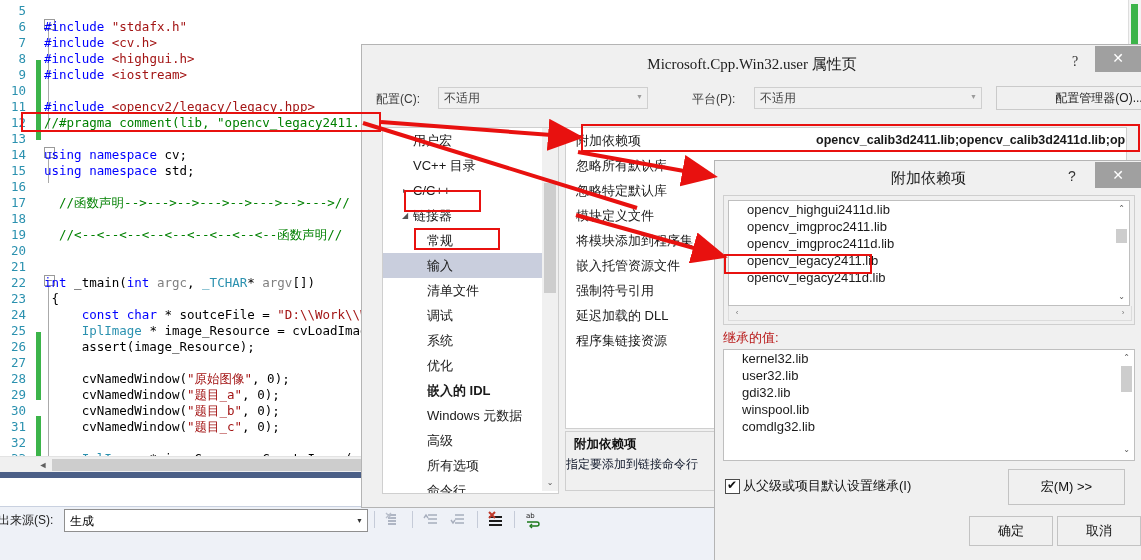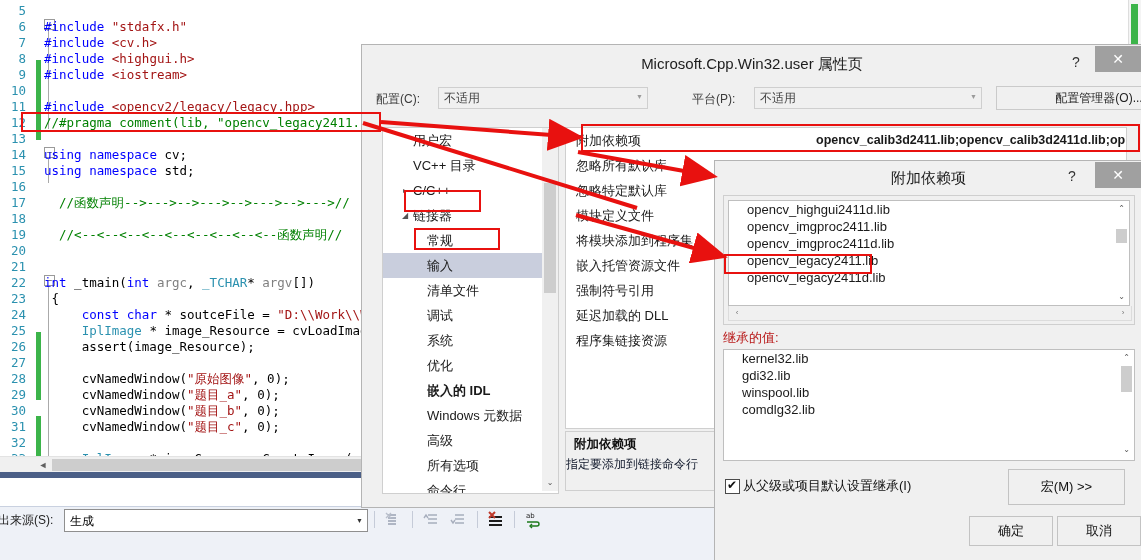--- a/index.html
+++ b/index.html
@@ -50,21 +50,21 @@
   #outlabel{position:absolute;left:-2px;top:5px;font-size:12px;color:#1e1e1e;}
   #outsel{position:absolute;left:64px;top:2px;width:302px;height:21px;background:#fff;border:1px solid #8f8f8f;}
   #outsel .val{position:absolute;left:5px;top:3px;font-size:12px;color:#000;}
   #outsel .arr{position:absolute;right:4px;top:7px;font-size:7px;color:#333;}
   #outtools{position:absolute;left:372px;top:2px;height:24px;}
   .otb{display:inline-block;width:21px;height:21px;margin-right:3px;vertical-align:top;position:relative;}
   .otsep{display:inline-block;width:1px;height:17px;background:#c5cbd8;margin:2px 4px 0 2px;vertical-align:top;}
   #outbody{position:absolute;left:0;top:28px;width:1141px;height:26px;background:#eef1f7;}
   
   #dlg1{position:absolute;left:361px;top:44px;width:780px;height:462px;background:#f0f0f0;border:1px solid #b4b4b4;}
-  #dlg1 .tbar{position:absolute;left:0;top:0;width:720px;height:38px;background:#f0f0f0;}
+  #dlg1 .tbar{position:absolute;left:0;top:0;width:720px;height:38px;background:#f0f0f0;font-family:Liberation Serif, serif;}
   #dlg1 .title{position:absolute;left:0;top:10px;width:780px;text-align:center;font-size:15px;color:#1c1c1c;}
   #dlg1 .qm{position:absolute;left:710px;top:9px;font-size:14px;color:#333;cursor:default;}
   #dlg1 .xbtn{position:absolute;left:733px;top:1px;width:46px;height:26px;background:#a0a0a0;color:#fff;text-align:center;line-height:26px;font-size:14px;}
   #dlg1 .cfgrow{position:absolute;left:0;top:40px;width:780px;height:28px;}
   .flbl{position:absolute;font-size:12px;color:#3b3b3b;}
   .fcombo{position:absolute;height:20px;background:#f0f0f0;border:1px solid #cfcfcf;}
   .fcombo .v{position:absolute;left:5px;top:2px;font-size:12px;color:#444;}
   .fcombo .a{position:absolute;right:4px;top:5px;font-size:7px;color:#9a9a9a;}
   .fbtn{position:absolute;height:22px;background:#f0f0f0;border:1px solid #cacaca;font-size:12px;color:#222;text-align:center;}
   
@@ -351,20 +351,21 @@
       <div class="l">‹</div>
       <div class="r">›</div>
     </div>
   </div>
 
   <div id="inhlbl">继承的值:</div>
 
   <div id="lib2">
     <div id="inhlist">
         <div class="libline">kernel32.lib</div>
+        <div class="libline">user32.lib</div>
         <div class="libline">gdi32.lib</div>
         <div class="libline">winspool.lib</div>
         <div class="libline">comdlg32.lib</div>
       </div>
     <div class="vsb">
       <div class="up">⌃</div>
       <div class="th"></div>
       <div class="dn">⌄</div>
     </div>
   </div>

